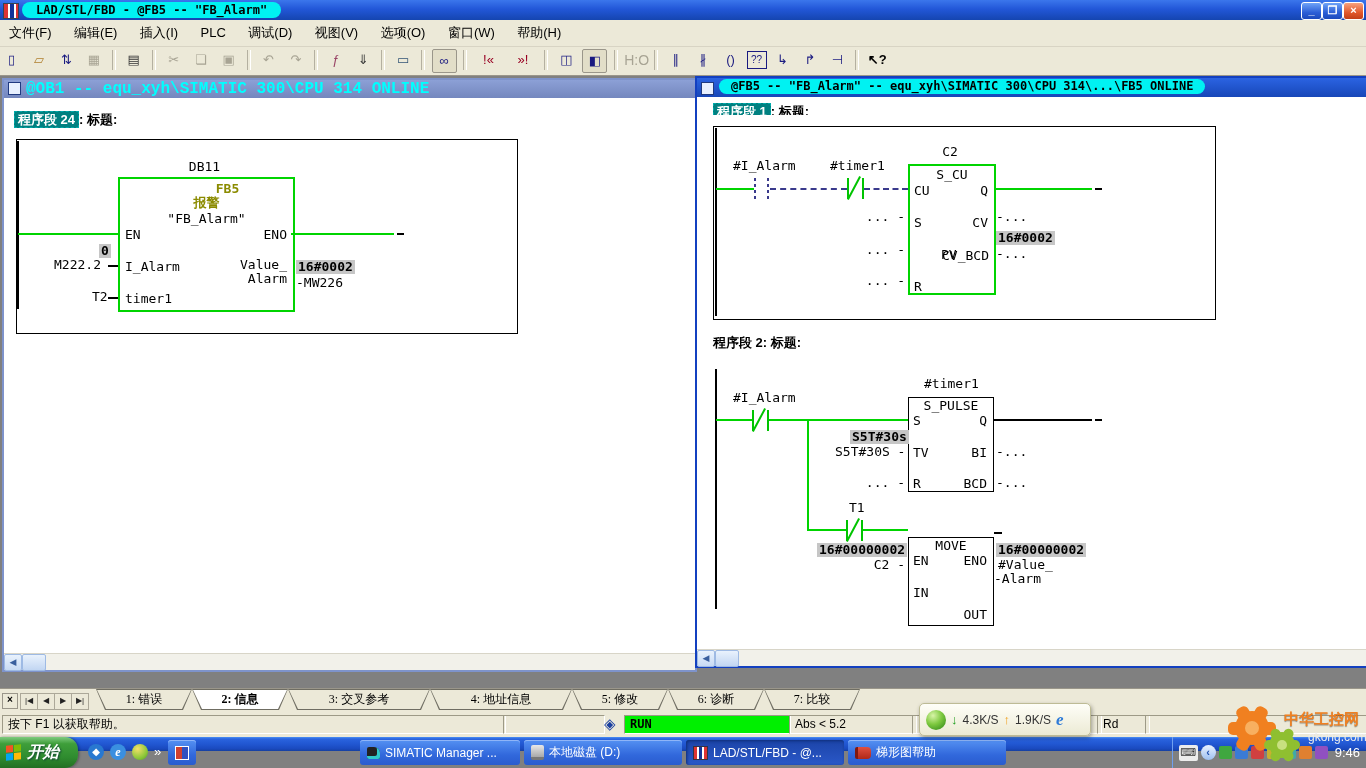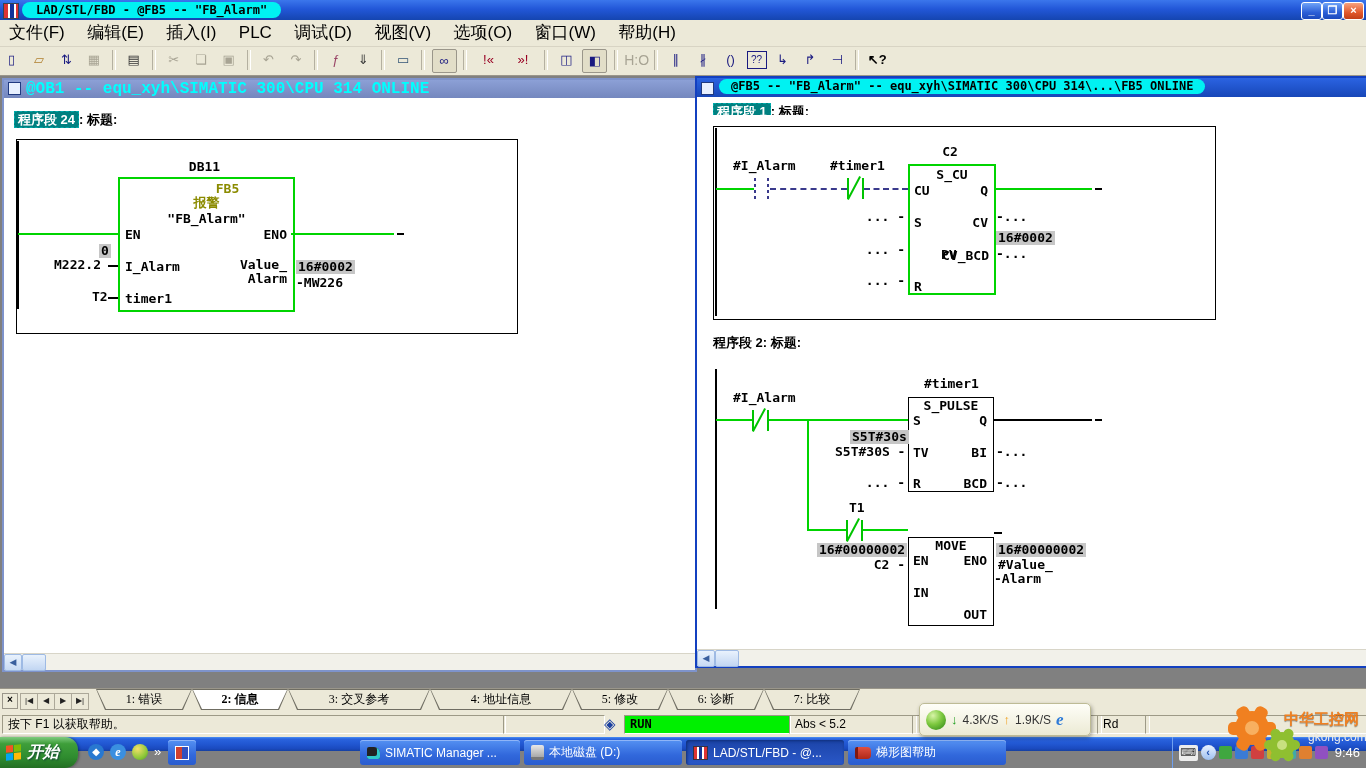--- a/index.html
+++ b/index.html
@@ -1,35 +1,35 @@
 <!DOCTYPE html>
 <html><head>
 <meta charset="utf-8">
 <style>
   html,body{margin:0;padding:0;}
   .screen{position:relative;width:1366px;height:768px;overflow:hidden;background:#808080;
           font-family:"Liberation Sans",sans-serif;-webkit-font-smoothing:none;}
   .abs{position:absolute;}
-  .m{font-family:"DejaVu Sans Mono",monospace;font-size:13px;color:#000;white-space:pre;line-height:14px;font-weight:bold;}
+  .m{font-family:"DejaVu Sans Mono",monospace;font-size:13px;color:#000;white-space:pre;line-height:14px;}
   .hl{background:#C6C6C6;font-weight:bold;padding:0 2px;}
   
   .mtitle{left:0;top:0;width:1366px;height:20px;
           background:linear-gradient(180deg,#3b76ec 0%,#2257d8 45%,#1545b0 100%);}
   .appicon{left:3px;top:3px;width:14px;height:14px;background:#fff;border:1px solid #345;
            background-image:linear-gradient(90deg,#d33 0 4px,#fff 4px 6px,#139 6px 10px,#fff 10px 12px,#d33 12px);}
   .tpill{left:22px;top:2px;height:16px;background:#00F2F2;border-radius:9px;padding:0 14px;
          font-family:"DejaVu Sans Mono",monospace;font-size:12px;font-weight:bold;color:#000;line-height:16px;}
   .wbtn{top:2px;width:19px;height:16px;border:1px solid #fff;border-radius:3px;color:#fff;
         font-size:11px;font-weight:bold;text-align:center;line-height:14px;
         background:linear-gradient(180deg,#5democ);}
   .wbtn.blue{background:linear-gradient(180deg,#6FA3F8,#2B5ED6 60%,#1B49BC);}
   .wbtn.red{background:linear-gradient(180deg,#F6A27E,#E2572B 60%,#C23E18);}
   
   .menubar{left:0;top:20px;width:1366px;height:26px;background:#ECE9D8;border-bottom:1px solid #d8d4c4;}
-  .mitem{display:inline-block;padding:0 9px;font-size:17px;line-height:25px;color:#000;}
+  .mitem{display:inline-block;padding:0 9px;font-size:13px;line-height:25px;color:#000;}
   .toolbar{left:0;top:47px;width:1366px;height:28px;background:#ECE9D8;border-bottom:1px solid #9a968a;}
   .tic{display:inline-block;width:23px;height:22px;margin-top:2px;text-align:center;line-height:22px;
        font-size:13px;color:#1A1A80;vertical-align:top;}
   .tic.dis{color:#A8A494;}
   .tic.pr{border:1px solid #9a968a;background:#E2DEC8;border-radius:2px;}
   .tic.tiny{font-size:14px;}
   .tsep{display:inline-block;width:2px;height:20px;margin:3px 2px 0 2px;border-left:1px solid #b4b0a0;border-right:1px solid #fff;vertical-align:top;}
   
   .winL{left:2px;top:78px;width:691px;height:590px;border:2px solid #7E93CB;background:#fff;}
   .winR{left:695px;top:76px;width:669px;height:588px;border:2px solid #1340C0;background:#fff;}

